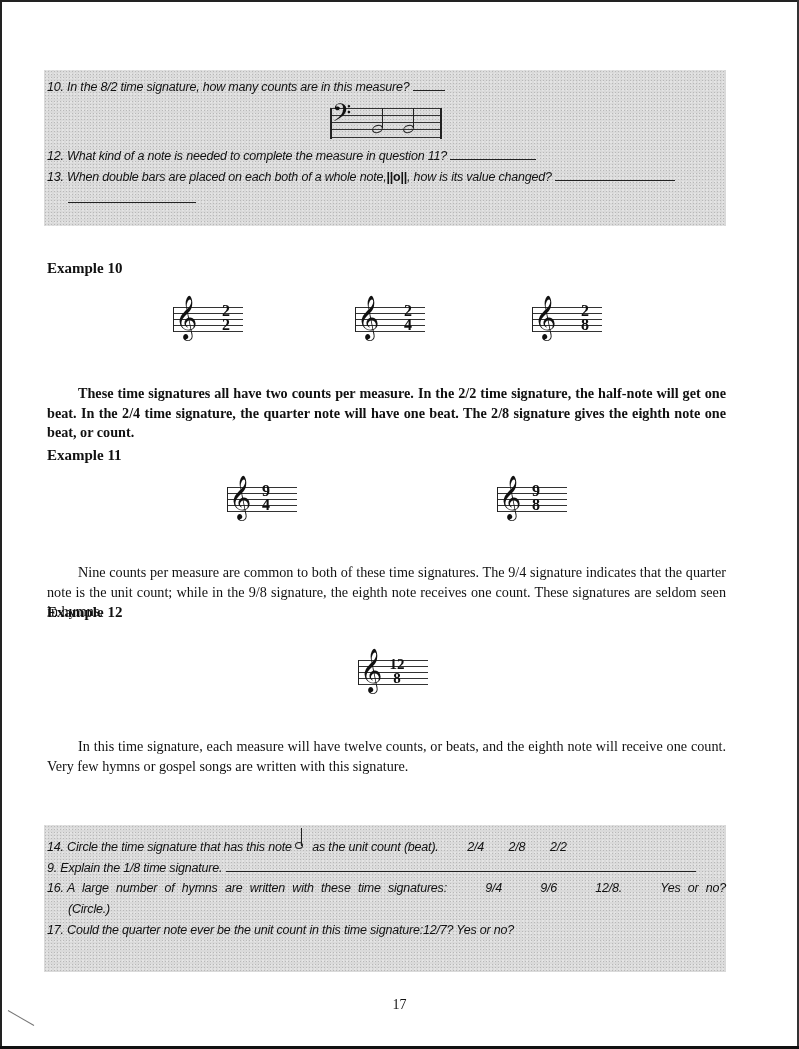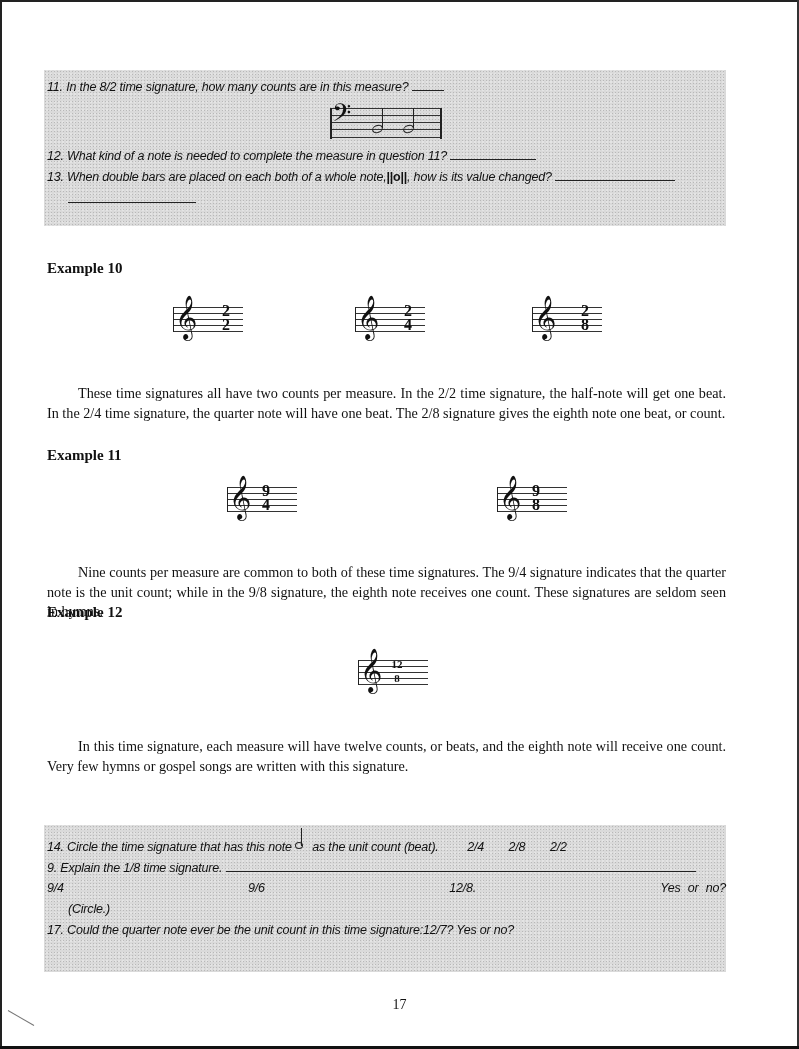--- a/index.html
+++ b/index.html
@@ -53,21 +53,21 @@
     .staff .clef {
       position: absolute; left: 2px; top: -14px; font-size: 38px; line-height: 48px;
       font-family: "DejaVu Sans", sans-serif; color: #111;
     }
     .staff .ts {
       position: absolute; left: 44px; top: -3px; font-weight: bold; font-size: 16px;
       line-height: 14px; text-align: center; width: 18px;
       font-family: "Liberation Serif", serif;
     }
     .staff .ts span { display: block; }
-    .staff.wide .ts { left: 42px; width: 22px; font-size: 11px; }
+    .staff.wide .ts { left: 42px; width: 22px; font-size: 15px; }
 
     .bass-staff { position: absolute; left: 330px; top: 108px; width: 112px; height: 30px; }
     .bass-staff .line { position: absolute; left: 0; right: 0; height: 1px; background: #333; }
     .bass-staff .bar { position: absolute; top: 0; width: 2px; height: 31px; background: #222; }
     .bass-staff .clef { position: absolute; left: 2px; top: -10px; font-size: 30px; font-family: "DejaVu Sans", sans-serif; }
     .note { position: absolute; width: 9px; height: 6px; border: 1.5px solid #222; border-radius: 50%; transform: rotate(-20deg); }
     .stem { position: absolute; width: 1px; background: #222; }
 
     .page-number { position: absolute; left: 0; width: 799px; top: 997px; text-align: center; font-size: 14px; font-family: "Liberation Serif", serif; }
     .inline-note { display: inline-block; position: relative; width: 14px; }
@@ -77,21 +77,21 @@
 
 <div class="border-top"></div>
 <div class="border-left"></div>
 <div class="border-right"></div>
 <div class="border-bottom"></div>
 <div class="stray-mark"></div>
 
 <div class="shaded shade1"></div>
 
 <div class="q" style="top:80px;">
-  <span>11.</span>
+  <span>10.</span>
   <span>In the 8/2 time signature, how many counts are in this measure?</span>
   <span class="blank" style="width:32px;"></span>
 </div>
 
 <div class="bass-staff">
   <div class="line" style="top:0;"></div>
   <div class="line" style="top:7px;"></div>
   <div class="line" style="top:14px;"></div>
   <div class="line" style="top:21px;"></div>
   <div class="line" style="top:29px;"></div>
@@ -154,21 +154,21 @@
     <div class="line" style="top:18px;"></div>
     <div class="line" style="top:24px;"></div>
   <div class="bar"></div>
   <span class="clef">𝄞</span>
   <div class="ts">
       <span>2</span>
       <span>8</span>
     </div>
 </div>
 
-<div class="para" style="top:384px;"><span class="indent"></span><span>These time signatures all have two counts per measure. In the 2/2 time signature, the half-note will get one beat. In the 2/4 time signature, the quarter note will have one beat. The 2/8 signature gives the eighth note one beat, or count.</span></div>
+<div class="para" style="top:384px;font-weight:bold;"><span class="indent"></span><span>These time signatures all have two counts per measure. In the 2/2 time signature, the half-note will get one beat. In the 2/4 time signature, the quarter note will have one beat. The 2/8 signature gives the eighth note one beat, or count.</span></div>
 
 <div class="heading" style="top:447px;text-align:right;">Example 11</div>
 
 <div class="staff" style="left:227px; top:487px;">
   <div class="line" style="top:0;"></div>
     <div class="line" style="top:6px;"></div>
     <div class="line" style="top:12px;"></div>
     <div class="line" style="top:18px;"></div>
     <div class="line" style="top:24px;"></div>
   <div class="bar"></div>
@@ -227,20 +227,21 @@
   <span>2/2</span>
 </div>
 
 <div class="q" style="top:861px;">
   <span>9.</span>
   <span>Explain the 1/8 time signature.</span>
   <span class="blank" style="width:470px;"></span>
 </div>
 
 <div class="q" style="top:881px; width:679px; display:flex; justify-content:space-between;">
+  <span><span>16.</span>&nbsp;<span style="word-spacing:4px;">A large number of hymns are written with these time signatures:</span></span>
   <span>9/4</span>
   <span>9/6</span>
   <span>12/8.</span>
   <span style="word-spacing:4px;font-style:italic;">Yes or no?</span>
 </div>
 <div class="q" style="top:902px; left:68px;">(Circle.)</div>
 
 <div class="q" style="top:923px;">
   <span>17.</span>
   <span>Could the quarter note ever be the unit count in this time signature:12/7? Yes or no?</span>

